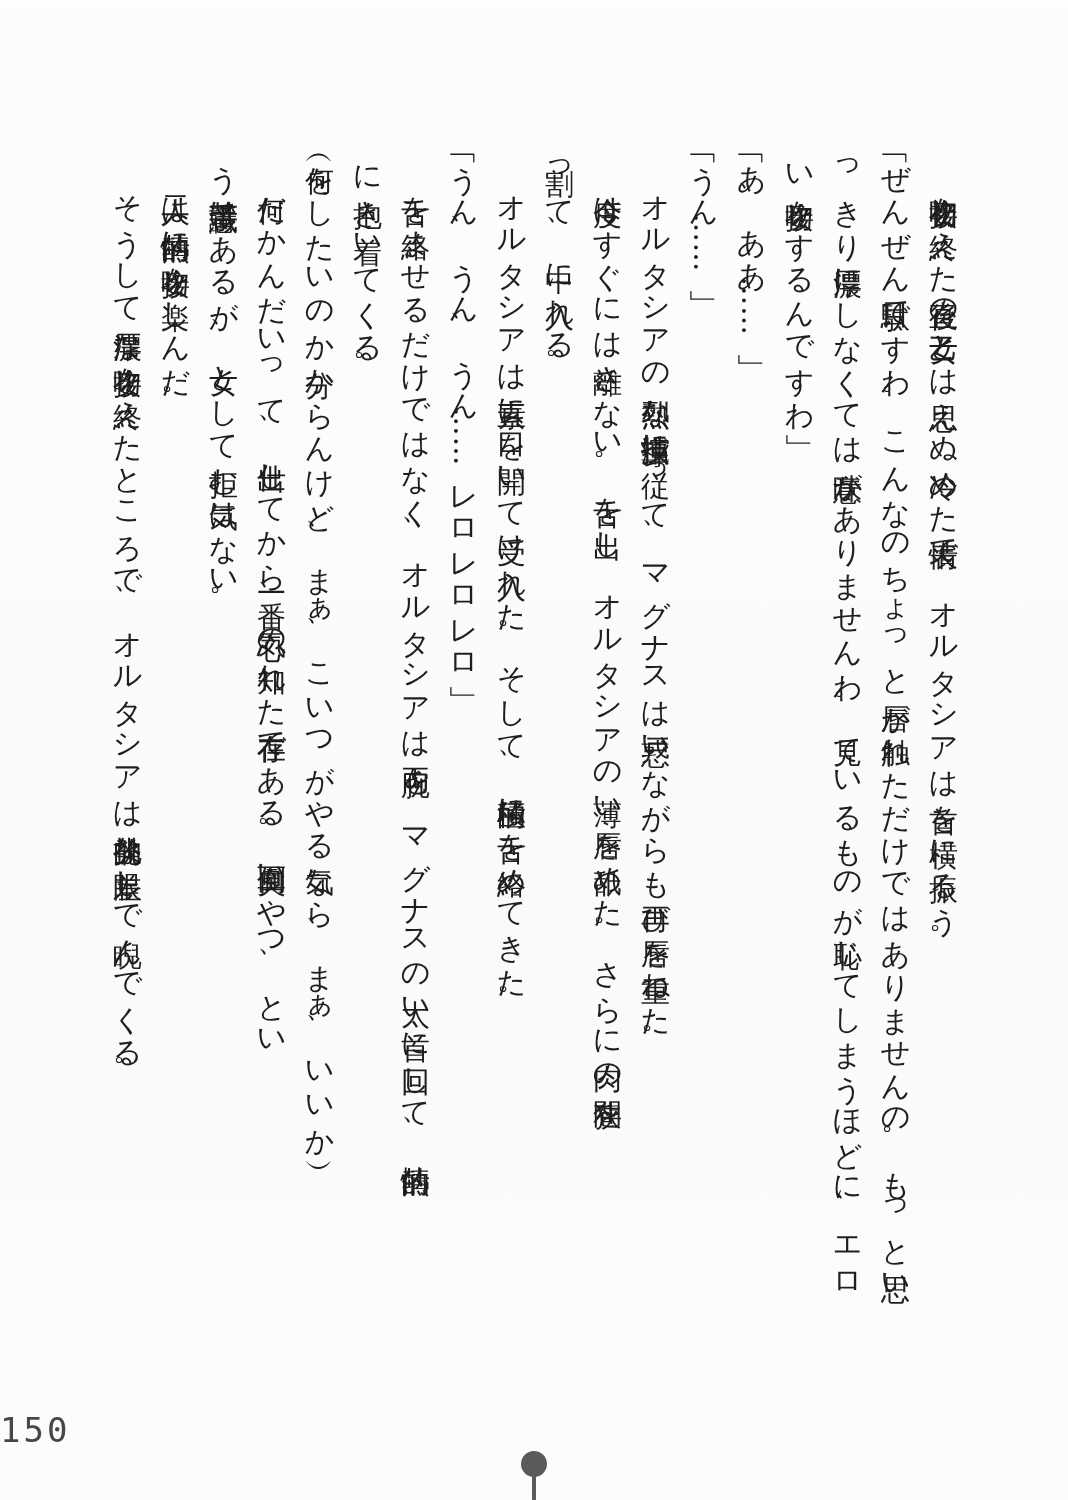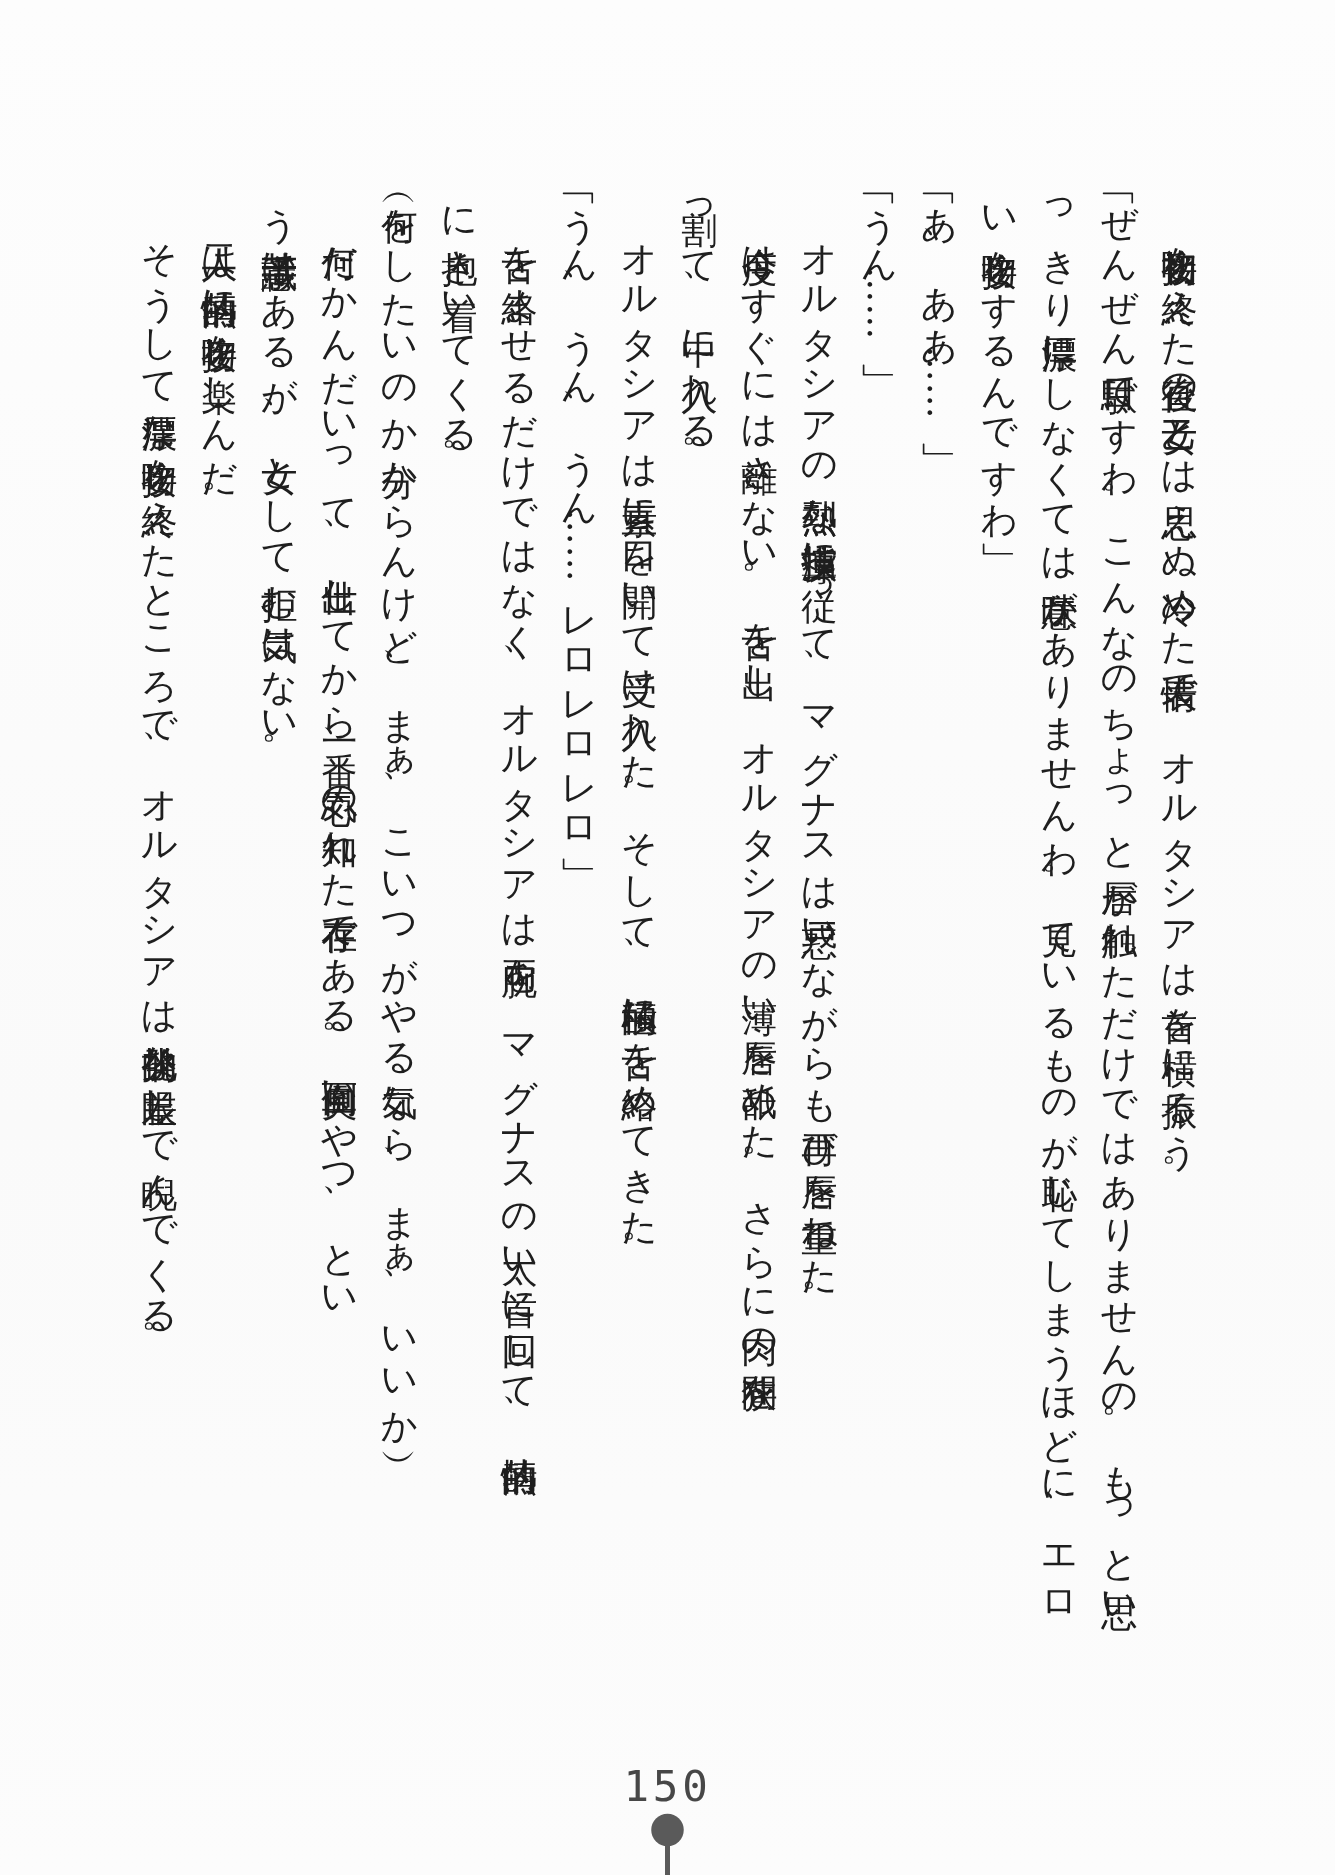--- a/index.html
+++ b/index.html
@@ -40,21 +40,21 @@
   }
   .line.indent {
     text-indent: 30px;       
   }
   
   .page-number {
     position: absolute;
     bottom: 53px;
     left: 0;
     width: 100%;
-    text-align: center;
+    text-align: left;
     font-family: "DejaVu Sans Mono", monospace;
     font-size: 34px;
     line-height: 1;
     color: #474747;
     letter-spacing: 3px;
   }
   .ornament-dot {
     position: absolute;
     left: 50%;
     transform: translateX(-50%);

